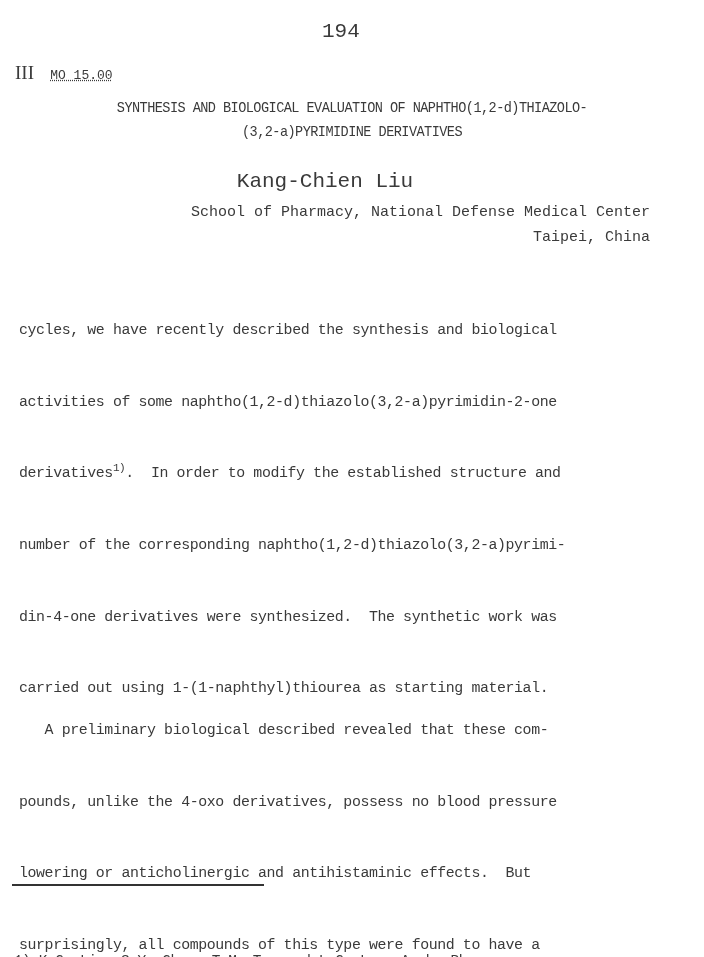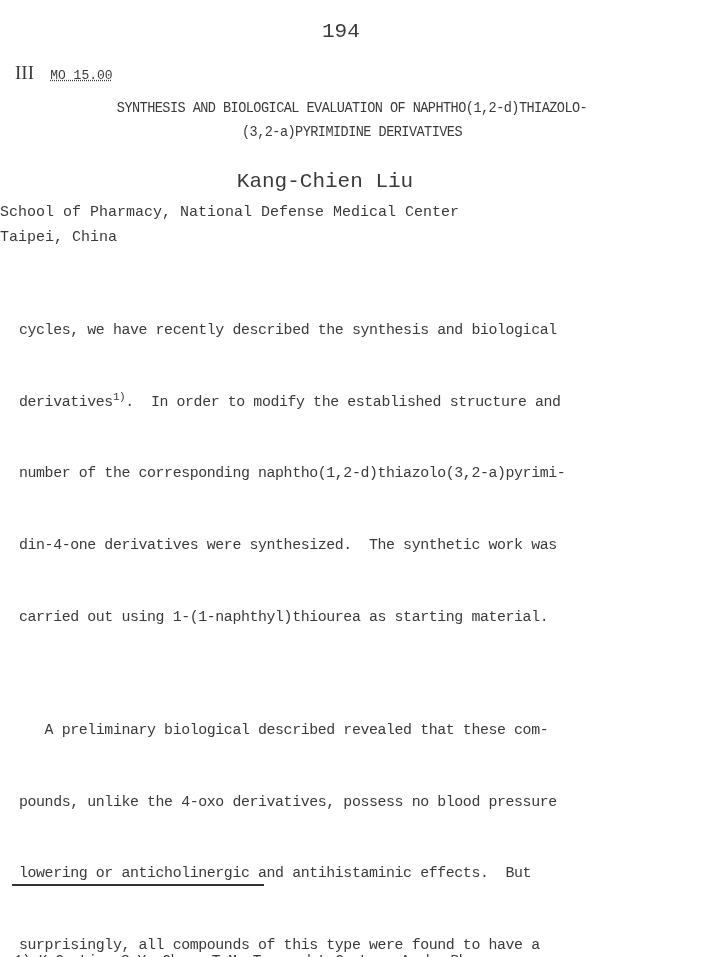--- a/index.html
+++ b/index.html
@@ -8,21 +8,21 @@
     position: relative;
     font-family: "Liberation Mono", "DejaVu Sans Mono", monospace;
     color: #3a3a3a;
   }
   .hdr-left { position: absolute; left: 15px; top: 14px; font-size: 17px; letter-spacing: 0px; margin-top: 48px; }
   .hdr-left .roman { font-family: "Liberation Serif", serif; font-size: 19px; margin-right: 6px; }
   .hdr-left .code { font-size: 13px; text-decoration: underline; text-decoration-style: dotted; }
   .hdr-page { position: absolute; left: 322px; top: 20px; font-size: 21px; }
   .title { position: absolute; left: 0; width: 704px; text-align: center; top: 96px; font-size: 14.6px; line-height: 24px; letter-spacing: -0.6px; transform: scaleX(0.93); transform-origin: 50% 0; }
   .author { position: absolute; left: 0; width: 650px; text-align: center; top: 170px; font-size: 21px; }
-  .affil { position: absolute; left: 0; width: 650px; text-align: left; top: 200px; font-size: 15px; line-height: 25px; }
+  .affil { position: absolute; left: 0; width: 650px; text-align: right; top: 200px; font-size: 15px; line-height: 25px; }
   .para { position: absolute; left: 19px; width: 640px; font-size: 14.9px; line-height: 23.9px; letter-spacing: -0.4px; white-space: pre; }
   .p1 { top: 271px; }
   .p2 { top: 671px; }
   .sup { font-size: 11px; vertical-align: super; line-height: 0; }
   .rule { position: absolute; left: 12px; top: 884px; width: 252px; height: 2px; background: #333; }
   .fn { position: absolute; left: 14px; top: 901px; font-size: 14.4px; line-height: 24px; white-space: pre; letter-spacing: -0.4px; }
 </style>
 </head>
 <body>
 
@@ -39,20 +39,21 @@
 
 <div class="author">Kang-Chien Liu</div>
 
 <div class="affil">
   <div>School of Pharmacy, National Defense Medical Center</div>
   <div>Taipei, China</div>
 </div>
 
 <div class="para p1">
   <div>cycles, we have recently described the synthesis and biological</div>
+  <div>activities of some naphtho(1,2-d)thiazolo(3,2-a)pyrimidin-2-one</div>
   <div><span>derivatives</span><span class="sup">1)</span><span>.  In order to modify the established structure and</span></div>
   <div>number of the corresponding naphtho(1,2-d)thiazolo(3,2-a)pyrimi-</div>
   <div>din-4-one derivatives were synthesized.  The synthetic work was</div>
   <div>carried out using 1-(1-naphthyl)thiourea as starting material.</div>
   
   
   
   
   
   

